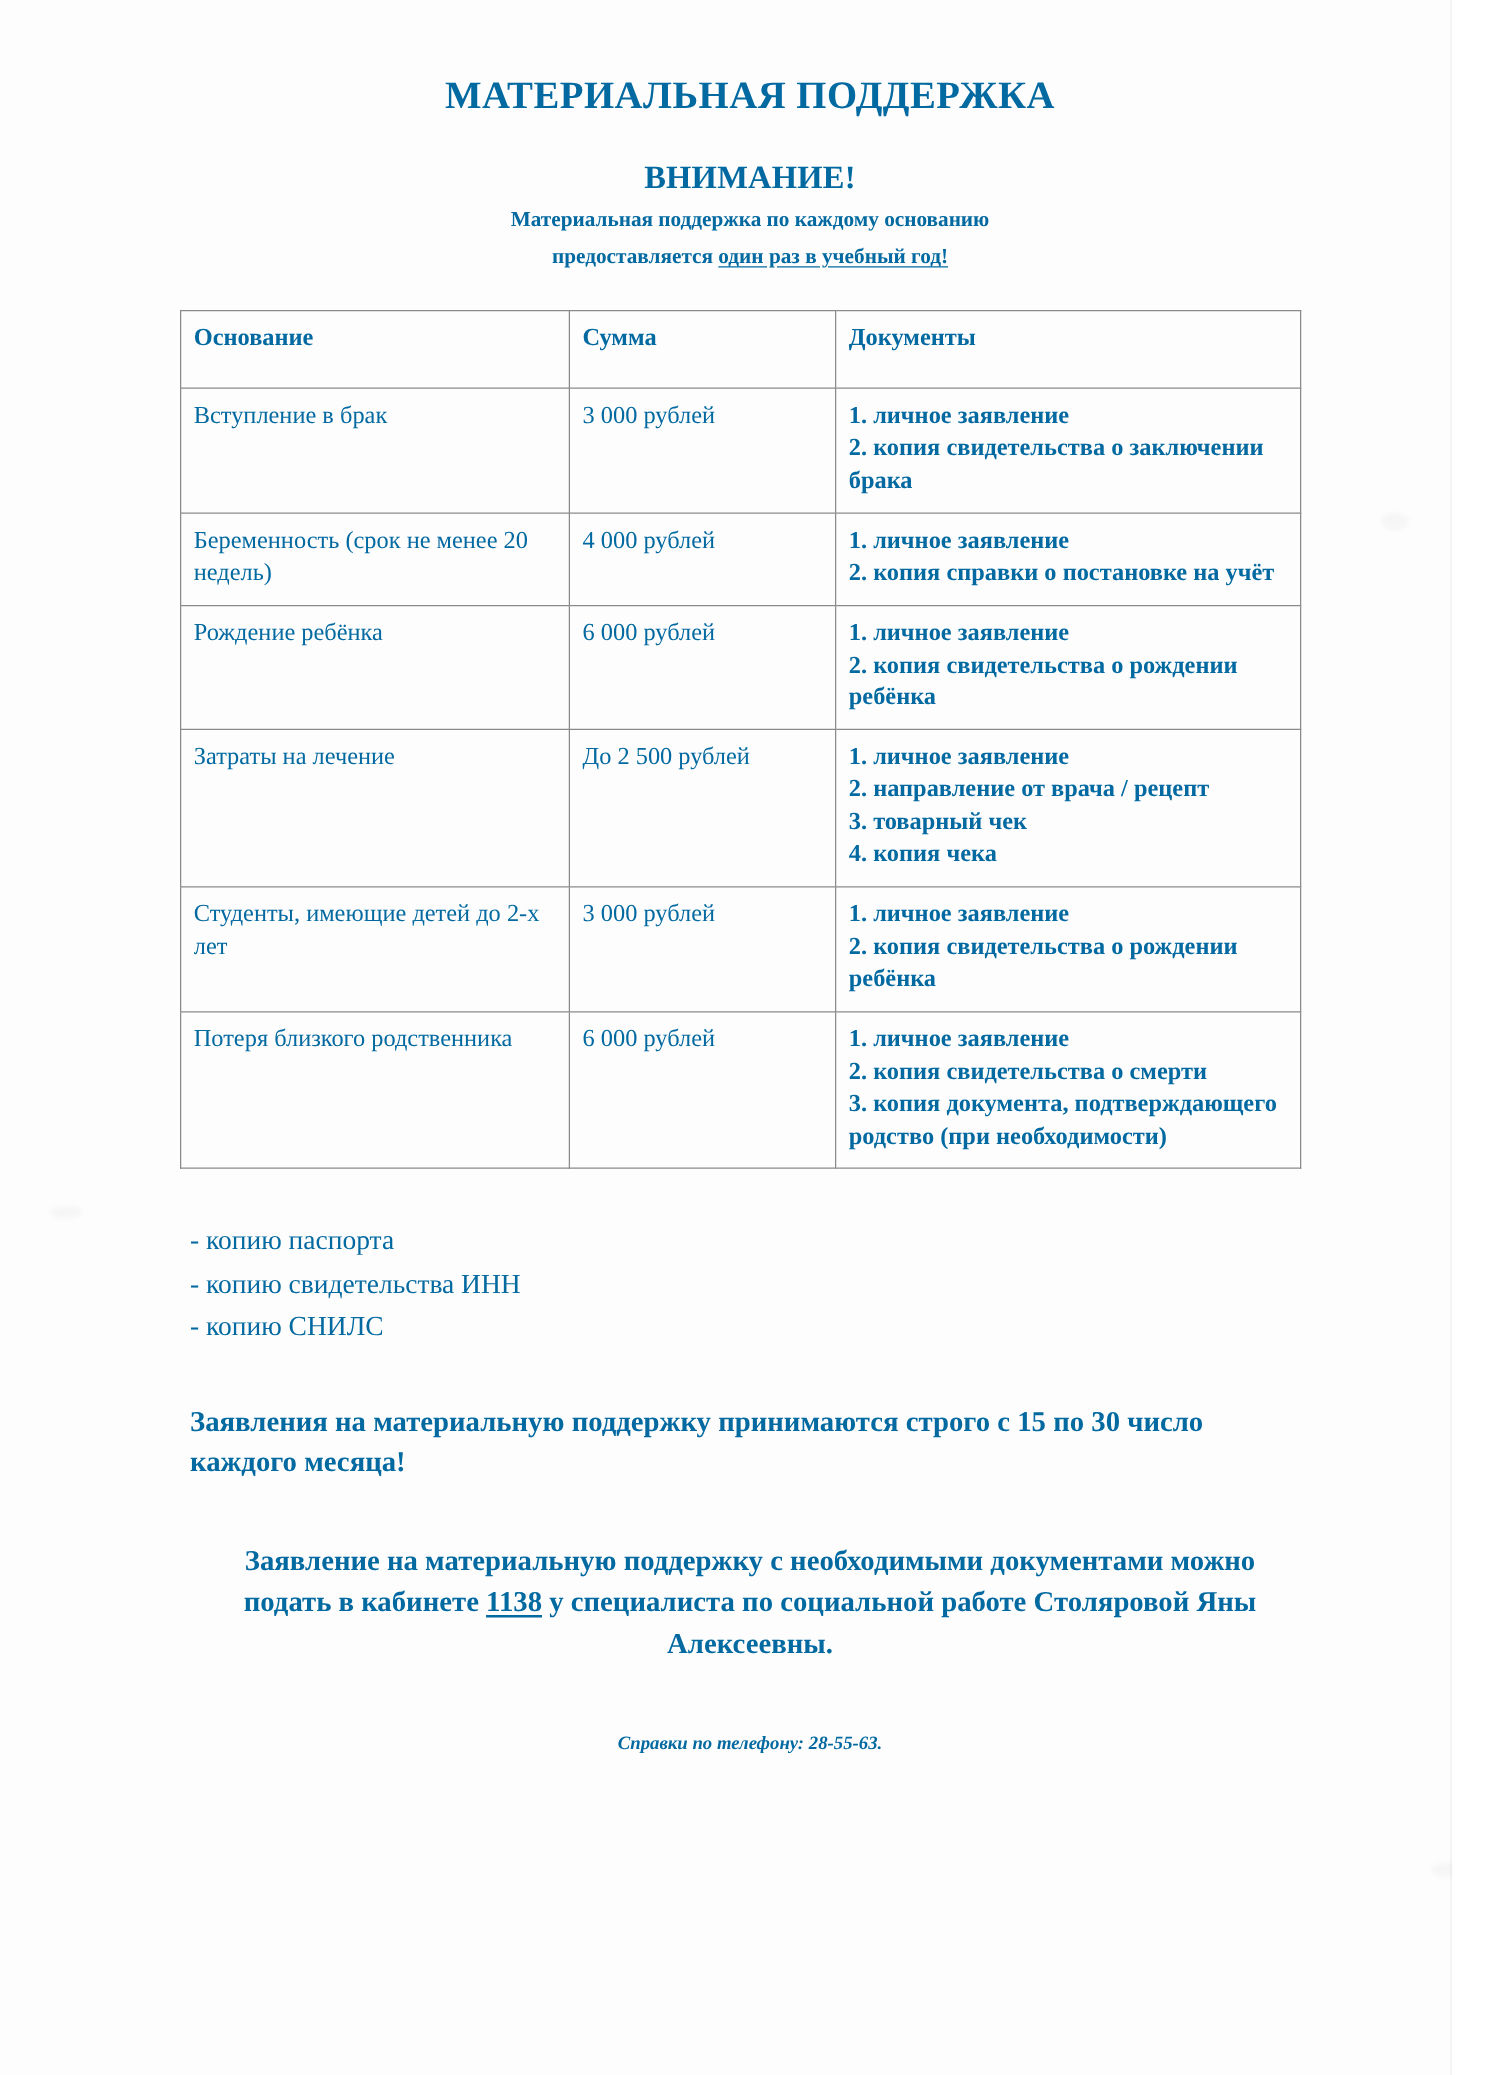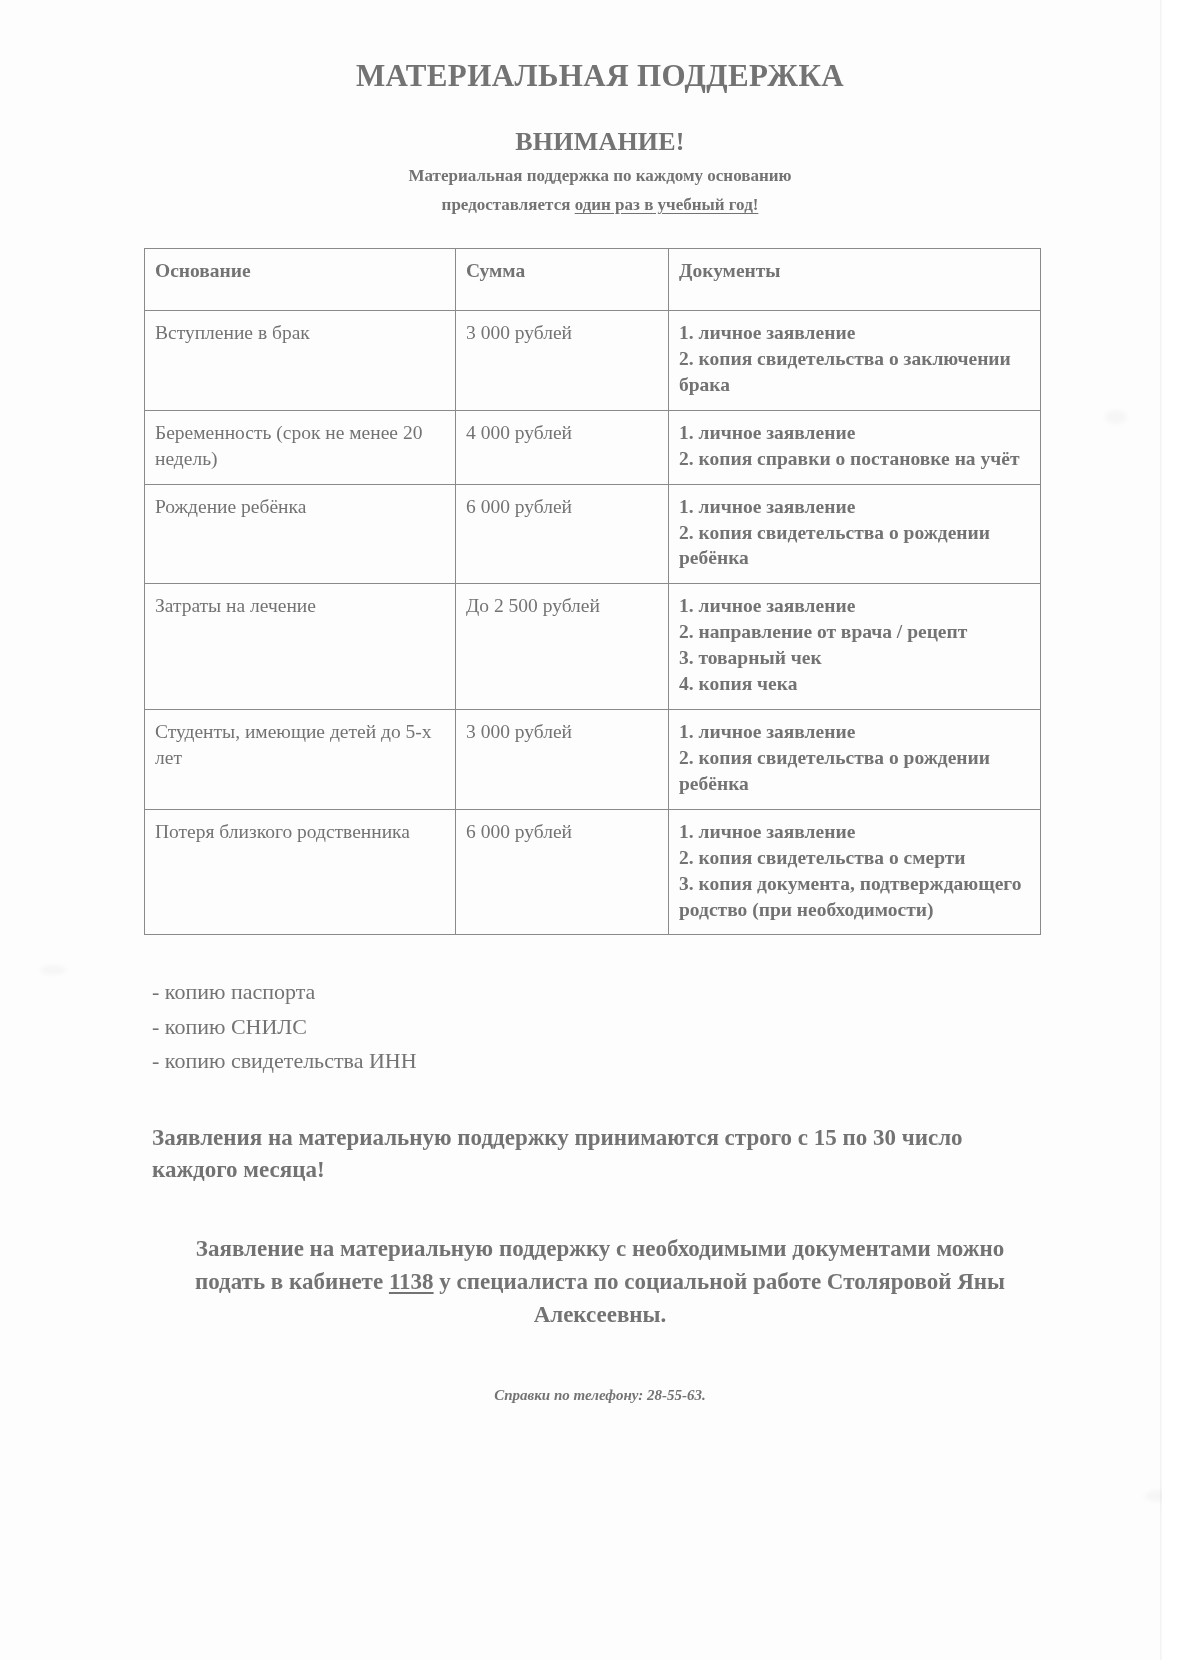--- a/index.html
+++ b/index.html
@@ -6,21 +6,21 @@
     margin: 0;
     padding: 0;
     background: #ffffff;
   }
   .page {
     position: relative;
     width: 1200px;
     height: 1660px;
     background: #fdfdfd;
     font-family: "Liberation Serif", "DejaVu Serif", serif;
-    color: #737373;
+    color: #0369a1;
     overflow: hidden;
   }
   
   .scan-seam {
     position: absolute;
     top: 0;
     right: 38px;
     width: 2px;
     height: 1660px;
     background: linear-gradient(to right, rgba(0,0,0,0.045), rgba(0,0,0,0.02));
@@ -204,21 +204,21 @@
         <td>
           <span class="doc-list">
             <span class="doc-item">1. личное заявление</span>
             <span class="doc-item">2. направление от врача / рецепт</span>
             <span class="doc-item">3. товарный чек</span>
             <span class="doc-item">4. копия чека</span>
           </span>
         </td>
       </tr>
       <tr>
-        <td>Студенты, имеющие детей до 5-х лет</td>
+        <td>Студенты, имеющие детей до 2-х лет</td>
         <td>3 000 рублей</td>
         <td>
           <span class="doc-list">
             <span class="doc-item">1. личное заявление</span>
             <span class="doc-item">2. копия свидетельства о рождении ребёнка</span>
           </span>
         </td>
       </tr>
       <tr>
         <td>Потеря близкого родственника</td>
@@ -230,22 +230,22 @@
             <span class="doc-item">3. копия документа, подтверждающего родство (при необходимости)</span>
           </span>
         </td>
       </tr>
     </tbody>
   </table>
 
 
   <div class="dash-list">
     <span class="dash-item">- копию паспорта</span>
+    <span class="dash-item">- копию свидетельства ИНН</span>
     <span class="dash-item">- копию СНИЛС</span>
-    <span class="dash-item">- копию свидетельства ИНН</span>
   </div>
 
   <div class="deadline">Заявления на материальную поддержку принимаются строго с 15 по 30 число каждого месяца!</div>
 
   <div class="office">
     <span>Заявление на материальную поддержку с необходимыми документами</span>
     <span>можно подать в кабинете </span><span class="underline">1138</span><span> у специалиста по социальной работе</span>
     <span>Столяровой Яны Алексеевны.</span>
   </div>
 

